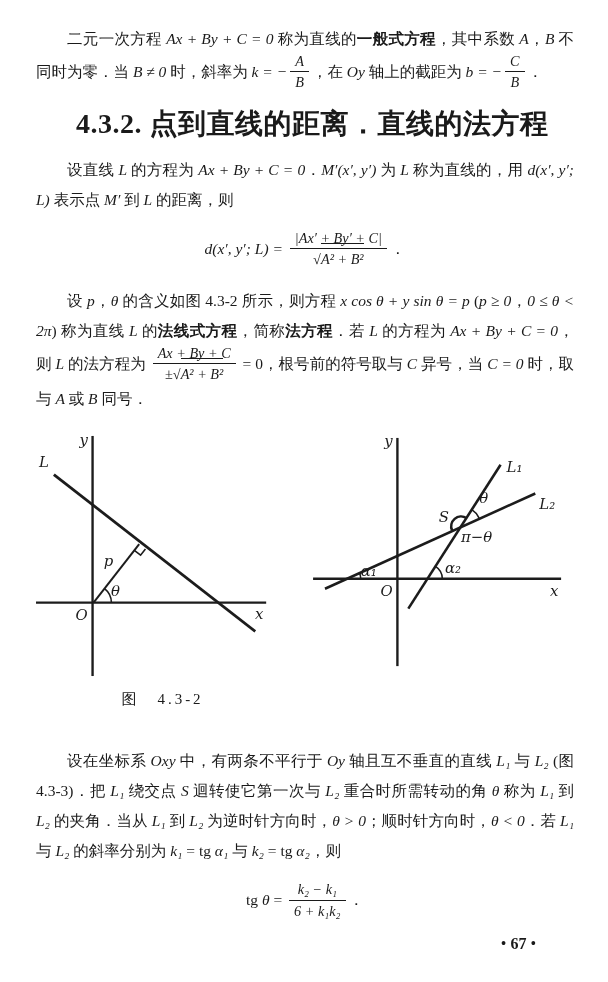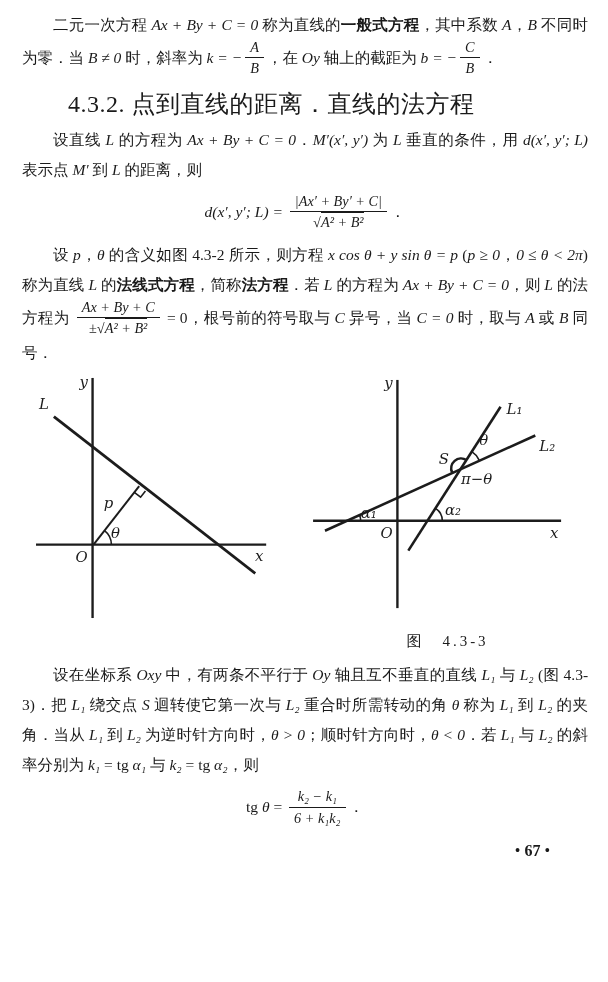--- a/index.html
+++ b/index.html
@@ -3,66 +3,67 @@
 <meta charset="utf-8">
 <style>
   html,body{margin:0;padding:0;}
   body{
     width:608px;height:982px;box-sizing:border-box;overflow:hidden;
     background:#ffffff;color:#1a1a1a;
     font-family:"Liberation Serif","DejaVu Serif",serif;
     font-size:15.5px;
     padding:8px 18px 6px 20px;
   }
-  p{margin:2px;text-align:justify;line-height:30px;text-indent:2em;}
+  p{margin:16px;text-align:justify;line-height:30px;text-indent:2em;}
   .h-item{font-weight:700;line-height:28px;text-indent:2em;margin:2px 0 2px;}
-  .h-sec{font-size:24px;font-weight:400;line-height:30px;margin:10px 0 6px;letter-spacing:0.5px;}
+  .h-sec{font-size:28px;font-weight:700;line-height:30px;margin:10px 0 6px;letter-spacing:0.5px;}
   .i{font-style:italic;}
   .b{font-weight:700;}
   .frac{display:inline-block;vertical-align:middle;text-align:center;line-height:1.15;margin:0 3px;position:relative;top:-2px;font-size:0.92em;text-indent:0;}
   .frac .num{display:block;border-bottom:1.5px solid #1a1a1a;padding:1px 5px 2px;white-space:nowrap;}
   .frac .den{display:block;padding:2px 5px 0;white-space:nowrap;}
-  .ol{border-top:1.5px solid #1a1a1a;padding-top:1px;font-style:italic;}
+  .ol{border-top:1.5px solid #1a1a1a;padding-top:7px;font-style:italic;}
   .formula{text-align:center;text-indent:0;line-height:1.25;margin:9px 0 7px;}
   .figures{display:flex;margin:4px 0 2px;}
   .figure{width:50%;text-align:center;}
   .fig-caption{font-size:15px;letter-spacing:3px;margin-top:0;text-indent:0;text-align:center;}
   .page-num{text-align:right;padding-right:38px;margin-top:8px;text-indent:0;font-size:16px;}
   svg .ln{stroke:#1c1c1c;fill:none;}
   svg text{fill:#1c1c1c;font-family:"DejaVu Serif","Liberation Serif",serif;font-size:15px;font-style:italic;}
 </style>
 </head>
 <body>
 
 <div>
 
   <p><span>二元一次方程 </span><span class="i">Ax + By + C = 0</span><span> 称为直线的</span><span class="b">一般式方程</span><span>，其中系数 </span><span class="i">A</span><span>，</span><span class="i">B</span><span> 不同时为零．当 </span><span class="i">B ≠ 0</span><span> 时，斜率为 </span><span class="i">k = −</span><span class="frac"><span class="num"><span class="i">A</span></span><span class="den"><span class="i">B</span></span></span><span>，在 </span><span class="i">Oy</span><span> 轴上的截距为 </span><span class="i">b = −</span><span class="frac"><span class="num"><span class="i">C</span></span><span class="den"><span class="i">B</span></span></span><span>．</span></p>
 
   <p class="h-sec">4.3.2. 点到直线的距离．直线的法方程</p>
-  <p><span>设直线 </span><span class="i">L</span><span> 的方程为 </span><span class="i">Ax + By + C = 0</span><span>．</span><span class="i">M′(x′, y′)</span><span> 为 </span><span class="i">L</span><span> 垂直的条件，用 </span><span class="i">d(x′, y′; L)</span><span> 表示点 </span><span class="i">M′</span><span> 到 </span><span class="i">L</span><span> 的距离，则</span></p>
+  <p><span>设直线 </span><span class="i">L</span><span> 的方程为 </span><span class="i">Ax + By + C = 0</span><span>．</span><span class="i">M′(x′, y′)</span><span> 为 </span><span class="i">L</span><span> 称为直线的，用 </span><span class="i">d(x′, y′; L)</span><span> 表示点 </span><span class="i">M′</span><span> 到 </span><span class="i">L</span><span> 的距离，则</span></p>
   <p class="formula"><span class="i">d(x′, y′; L) = </span><span class="frac"><span class="num"><span class="i">|Ax′ + By′ + C|</span></span><span class="den"><span>√</span><span class="i ol">A² + B²</span></span></span><span>．</span></p>
   <p><span>设 </span><span class="i">p</span><span>，</span><span class="i">θ</span><span> 的含义如图 4.3-2 所示，则方程 </span><span class="i">x cos θ + y sin θ = p</span><span> (</span><span class="i">p ≥ 0</span><span>，</span><span class="i">0 ≤ θ &lt; 2π</span><span>) 称为直线 </span><span class="i">L</span><span> 的</span><span class="b">法线式方程</span><span>，简称</span><span class="b">法方程</span><span>．若 </span><span class="i">L</span><span> 的方程为 </span><span class="i">Ax + By + C = 0</span><span>，则 </span><span class="i">L</span><span> 的法方程为 </span><span class="frac"><span class="num"><span class="i">Ax + By + C</span></span><span class="den"><span>±√</span><span class="i ol">A² + B²</span></span></span><span> = 0，根号前的符号取与 </span><span class="i">C</span><span> 异号，当 </span><span class="i">C = 0</span><span> 时，取与 </span><span class="i">A</span><span> 或 </span><span class="i">B</span><span> 同号．</span></p>
 
   <div class="figures">
 
     <div class="figure">
       <svg width="272" height="250" viewBox="0 0 272 252">
         <line class="ln" x1="65" y1="6" x2="65" y2="248" stroke-width="2.4"></line>
         <line class="ln" x1="8" y1="174" x2="240" y2="174" stroke-width="2.4"></line>
         <line class="ln" x1="26" y1="45" x2="229" y2="203" stroke-width="2.8"></line>
         <line class="ln" x1="66" y1="174" x2="112" y2="115" stroke-width="2"></line>
         <polyline class="ln" points="107.1,121.3 113.4,126.2 118.3,119.9" stroke-width="1.6"></polyline>
         <path class="ln" d="M 84 174 A 18 18 0 0 0 77.1 159.8" stroke-width="1.6"></path>
         <text x="56" y="15" text-anchor="middle">y</text>
         <text x="233" y="191" text-anchor="middle">x</text>
         <text x="54" y="192" text-anchor="middle">O</text>
         <text x="16" y="37" text-anchor="middle">L</text>
         <text x="81" y="137" text-anchor="middle">p</text>
         <text x="88" y="167" text-anchor="middle" font-size="13">θ</text>
       </svg>
+      <p class="fig-caption">图　4.3-2</p>
     </div>
 
     <div class="figure">
       <svg width="272" height="250" viewBox="0 0 272 252">
         <line class="ln" x1="85" y1="8" x2="85" y2="238" stroke-width="2.4"></line>
         <line class="ln" x1="0" y1="150" x2="250" y2="150" stroke-width="2.4"></line>
         <line class="ln" x1="96" y1="180" x2="189" y2="35" stroke-width="2.6"></line>
         <line class="ln" x1="12" y1="160" x2="224" y2="64" stroke-width="2.6"></line>
         <path class="ln" d="M 167.4 88.8 A 20 20 0 0 0 160 80.3" stroke-width="1.6"></path>
         <path class="ln" d="M 154.6 88.7 A 10 10 0 0 0 140.1 101.2" stroke-width="2.6"></path>
@@ -72,21 +73,20 @@
         <text x="243" y="167" text-anchor="middle">x</text>
         <text x="74" y="167" text-anchor="middle">O</text>
         <text x="195" y="42" text-anchor="start">L₁</text>
         <text x="228" y="80" text-anchor="start">L₂</text>
         <text x="137" y="93" text-anchor="end">S</text>
         <text x="172" y="74" text-anchor="middle" font-size="13">θ</text>
         <text x="149" y="113" text-anchor="start" font-size="13">π−θ</text>
         <text x="56" y="147" text-anchor="middle" font-size="12">α₁</text>
         <text x="141" y="144" text-anchor="middle" font-size="12">α₂</text>
       </svg>
-      <p class="fig-caption">图　4.3-3</p>
     </div>
 
   </div>
 
   <p><span>设在坐标系 </span><span class="i">Oxy</span><span> 中，有两条不平行于 </span><span class="i">Oy</span><span> 轴且互不垂直的直线 </span><span class="i">L₁</span><span> 与 </span><span class="i">L₂</span><span> (图 4.3-3)．把 </span><span class="i">L₁</span><span> 绕交点 </span><span class="i">S</span><span> 迴转使它第一次与 </span><span class="i">L₂</span><span> 重合时所需转动的角 </span><span class="i">θ</span><span> 称为 </span><span class="i">L₁</span><span> 到 </span><span class="i">L₂</span><span> 的夹角．当从 </span><span class="i">L₁</span><span> 到 </span><span class="i">L₂</span><span> 为逆时针方向时，</span><span class="i">θ &gt; 0</span><span>；顺时针方向时，</span><span class="i">θ &lt; 0</span><span>．若 </span><span class="i">L₁</span><span> 与 </span><span class="i">L₂</span><span> 的斜率分别为 </span><span class="i">k₁</span><span> = tg </span><span class="i">α₁</span><span> 与 </span><span class="i">k₂</span><span> = tg </span><span class="i">α₂</span><span>，则</span></p>
   <p class="formula"><span>tg </span><span class="i">θ</span><span> = </span><span class="frac"><span class="num"><span class="i">k₂ − k₁</span></span><span class="den"><span class="i">6 + k₁k₂</span></span></span><span>．</span></p>
 
   <p class="page-num"><span>• </span><span class="b">67</span><span> •</span></p>
 
 </div>

